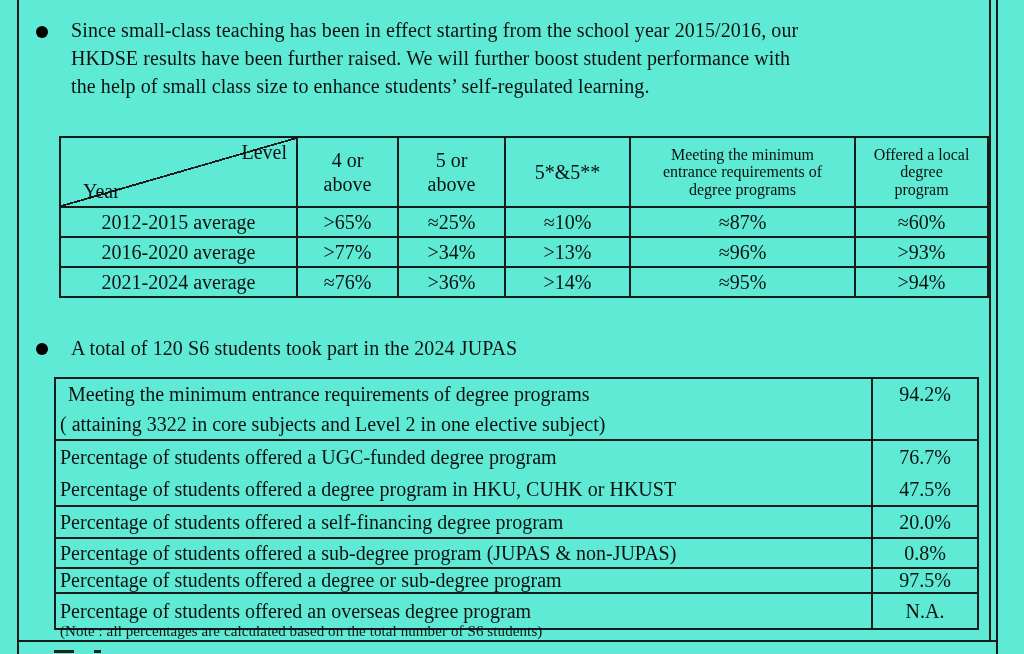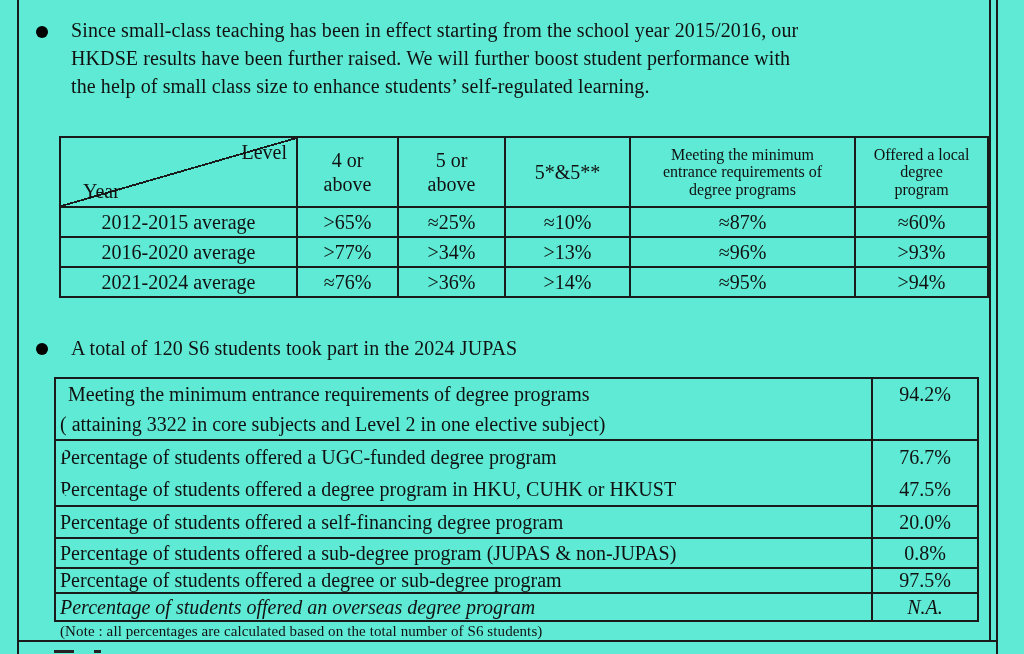--- a/index.html
+++ b/index.html
@@ -25,21 +25,21 @@
   .corner-top{position:absolute;top:3px;right:9px;font-size:20px;}
   .corner-bottom{position:absolute;bottom:3px;left:22px;font-size:20px;}
   .t1 tr.datarow{height:30px;}
   
   .t2{left:54px;top:377px;}
   .t2 td{font-size:20px;vertical-align:middle;}
   .t2 td.lbl{text-align:left;padding-left:4px;}
   .t2 td.val{text-align:center;}
   .t2 .vtop{vertical-align:top;}
   .lh30{line-height:30px;}
-  .lh32{line-height:32px;border-radius:30px;}
+  .lh32{line-height:32px;}
   .indent8{padding-left:8px;}
   .note{position:absolute;font-size:15px;letter-spacing:.1px;}
   .frag{position:absolute;background:#222;}
 </style>
 </head>
 <body>
 
 <div class="page">
 
   <div class="rule" style="left:17px;top:0;width:2px;height:654px;"></div>
@@ -133,21 +133,21 @@
       <td class="val">20.0%</td>
     </tr>
     <tr style="height:30px;padding-left:12px;">
       <td class="lbl">Percentage of students offered a sub-degree program (JUPAS &amp; non-JUPAS)</td>
       <td class="val">0.8%</td>
     </tr>
     <tr style="height:15px;">
       <td class="lbl">Percentage of students offered a degree or sub-degree program</td>
       <td class="val">97.5%</td>
     </tr>
-    <tr style="height:28px;font-style:italic;">
+    <tr style="height:36px;">
       <td class="lbl">Percentage of students offered an overseas degree program</td>
       <td class="val">N.A.</td>
     </tr>
   </tbody>
     </table>
 
   <div class="note" style="left:60px;top:623px;">(Note : all percentages are calculated based on the total number of S6 students)</div>
 
   <div class="frag" style="left:54px;top:650px;width:20px;height:3px;"></div>
   <div class="frag" style="left:94px;top:650px;width:7px;height:3px;"></div>

